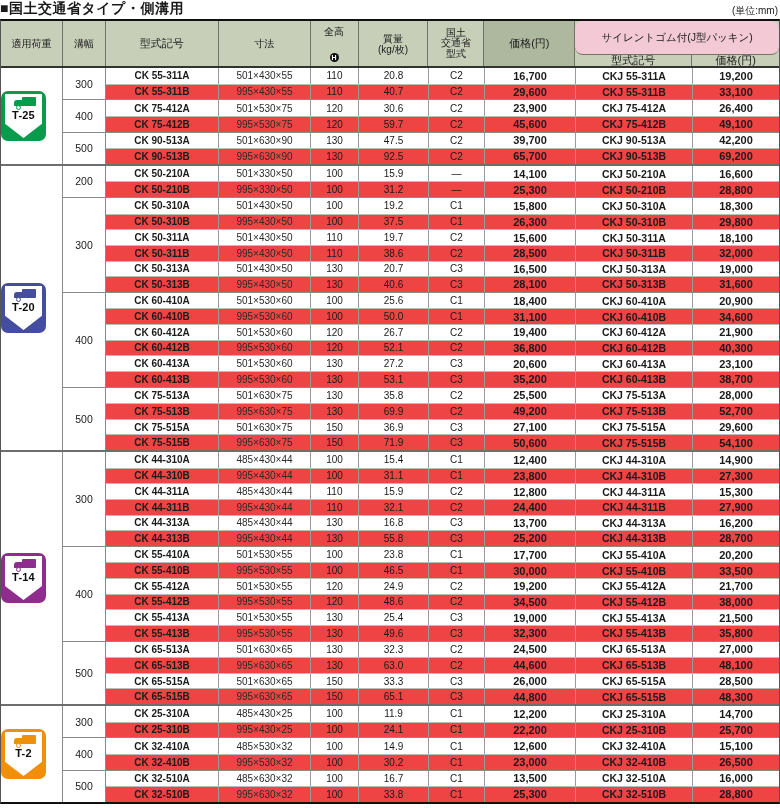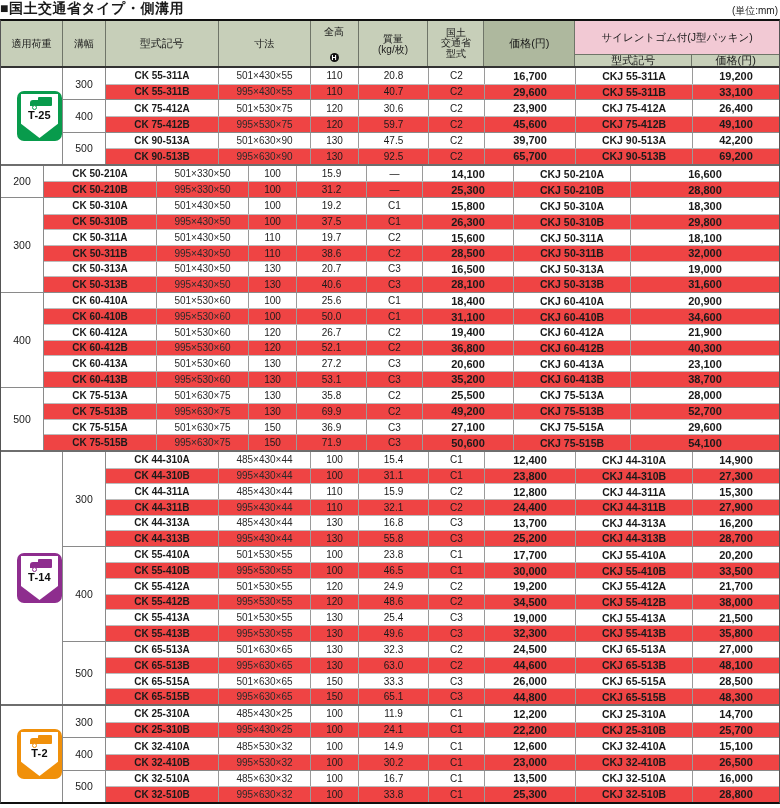--- a/index.html
+++ b/index.html
@@ -23,33 +23,33 @@
   .w-load  { width: 62px; }
   .w-width { width: 43px; }
   .w-model { width: 113px; font-size: 11px; }
   .w-dims  { width: 92px; gap: 47px; }
   .w-h     { width: 48px; gap: 16px; }
   .w-mass  { width: 70px; }
   .w-mlit  { width: 56px; line-height: 10.5px; }
   .w-price { width: 91px; }
   .th-right { width: 204px; display: flex; flex-direction: column; }
   .silent  { height: 36px; background: #f2c9d4; border-bottom: 1px solid #6f7568; display: flex;
-             align-items: center; justify-content: center; font-size: 10.5px; }
+             align-items: center; justify-content: center; font-size: 10.5px; border-radius: 8px; }
   .subhead { flex: 1; display: flex; }
   .w-jmodel { width: 117px; font-size: 11px; border-right: 1px solid #6f7568; }
   .w-jprice { flex: 1; border-right: none; font-size: 11px; }
   .circ { display: inline-flex; width: 9px; height: 9px; border-radius: 50%; background: #111; color: #fff;
           font-size: 7px; line-height: 9px; align-items: center; justify-content: center;
           font-style: normal; font-weight: bold; vertical-align: middle; }
   .dimrow { display: inline-flex; align-items: center; gap: 1px; font-size: 9px; }
 
   
   .sec { display: flex; }
   .sec-sep { border-top: 2px solid #6e6e6e; }
-  .load-cell { width: 62px; display: flex; align-items: center; justify-content: flex-end;
+  .load-cell { width: 62px; display: flex; align-items: center; justify-content: flex-start;
                border-right: 1px solid #8a8a8a; background: #fff; }
   .sec-right { flex: 1; display: flex; flex-direction: column; }
   .group { display: flex; }
   .grp-sep { border-top: 1px solid #8a8a8a; }
   .gw { width: 43px; display: flex; align-items: center; justify-content: center; font-size: 10.5px;
         border-right: 1px solid #8a8a8a; background: #fff; }
   .rows { flex: 1; display: flex; flex-direction: column; }
   .row { display: flex; height: 15.63px; align-items: stretch; background: #fff; }
   .row.alt { background: #ef4444; }
   .row-sep { border-top: 1px solid #bcbcbc; }
@@ -213,20 +213,32 @@
                   <div class="c c-mlit">C2</div>
                   <div class="c c-price">65,700</div>
                   <div class="c c-jmodel">CKJ 90-513B</div>
                   <div class="c c-jprice">69,200</div>
                 </div>
               </div>
             </div>
           </div>
         </div>
         <div class="sec sec-sep">
+          <div class="load-cell">
+            <div class="licon" style="--c: #454e9e;">
+              <div class="licon-inner">
+                <div class="truck">
+                  <div class="t-bed"></div>
+                  <div class="t-cab"></div>
+                  <div class="t-wheel"></div>
+                </div>
+                <div class="licon-label">T-20</div>
+              </div>
+            </div>
+          </div>
           <div class="sec-right">
             <div class="group">
               <div class="gw">200</div>
               <div class="rows">
                 <div class="row">
                   <div class="c c-model">CK 50-210A</div>
                   <div class="c c-dims">501×330×50</div>
                   <div class="c c-h">100</div>
                   <div class="c c-mass">15.9</div>
                   <div class="c c-mlit">—</div>

